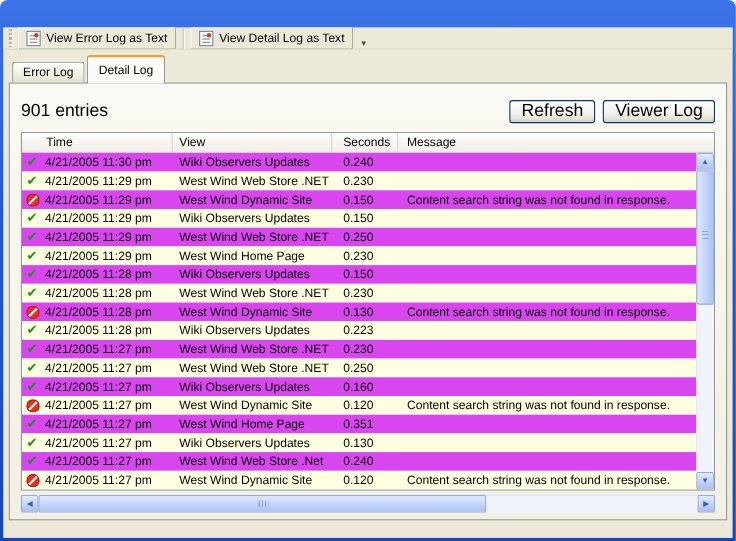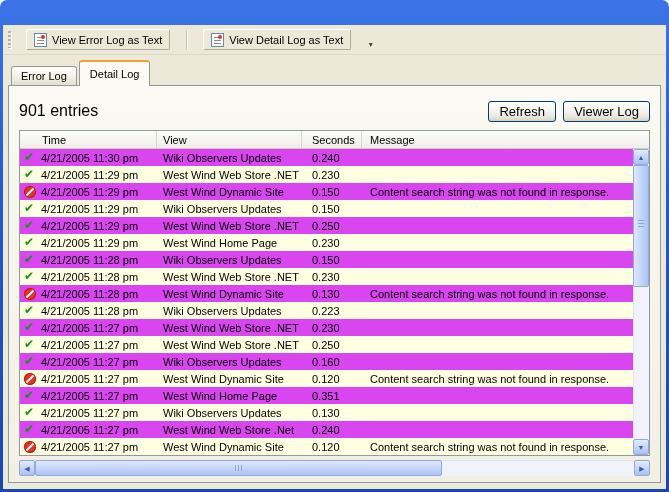--- a/index.html
+++ b/index.html
@@ -49,22 +49,22 @@
   .glyph-min { display: block; width: 8px; height: 3px; background: #fff; margin-top: 9px; }
   .glyph-max { display: block; width: 9px; height: 9px; border: 1px solid #fff; border-top: 3px solid #fff; }
   .glyph-close { color: #fff; font-size: 12px; font-weight: bold; line-height: 1; font-style: normal; }
   
   .client {
     position: absolute; top: 25px; left: 3px; right: 3px; bottom: 3px;
     background: #ECE9D8; overflow: hidden;
   }
   
   .toolbar {
-    height: 30px; display: flex; align-items: center;
-    padding: 2px 3px; gap: 13px;
+    height: 20px; display: flex; align-items: center;
+    padding: 2px 3px; gap: 3px;
     background: #ECE9D8; border-bottom: 1px solid #DCD8C8;
   }
   .tool-grip {
     width: 3px; height: 17px; margin: 0 2px;
     background: repeating-linear-gradient(180deg, #B8B4A2 0 2px, #ECE9D8 2px 4px);
     box-shadow: 1px 1px 0 #fff;
   }
   .tool-btn {
     display: flex; align-items: center; gap: 5px;
     height: 21px; padding: 0 7px; font-size: 11px;
@@ -118,21 +118,21 @@
     padding: 14px 10px 8px 10px;
   }
   .panel-head {
     display: flex; align-items: center; justify-content: space-between;
     height: 22px; margin-bottom: 8px;
   }
   .entries { font-size: 16px; color: #000; text-align: center; }
   .head-btns { display: flex; gap: 7px; }
   .xp-btn {
     height: 21px; min-width: 68px; padding: 0 10px;
-    font-size: 13px; font-family: "Liberation Sans", "DejaVu Sans", sans-serif;
+    font-size: 16px; font-family: "Liberation Sans", "DejaVu Sans", sans-serif;
     border: 1px solid #003C74; border-radius: 3px;
     background: linear-gradient(180deg, #FFFFFF 0%, #F4F3EE 50%, #E9E6DC 78%, #D6D2C2 100%);
     cursor: default;
   }
   
   .table-area {
     border: 1px solid #919B9C; background: #fff;
     height: 326px; overflow: hidden;
   }
   .thead {

